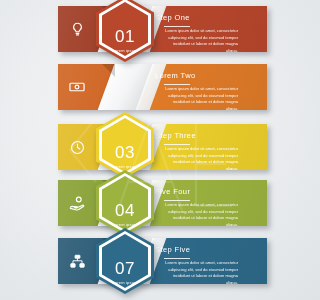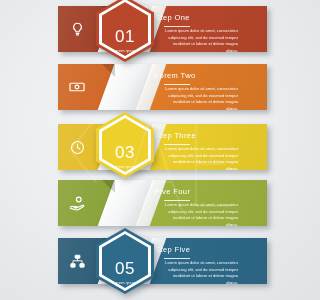--- a/index.html
+++ b/index.html
@@ -279,20 +279,29 @@
       <svg width="19" height="19" viewBox="0 0 24 24" fill="none" stroke="#ffffff" stroke-width="1.5" stroke-linecap="round">
         <circle cx="13.6" cy="7" r="3"></circle>
         <path d="M3 16.6c1.6-1.2 3.2-1.2 4.8-.4h3.4c.9 0 .9 1.4 0 1.4H9"></path>
         <path d="M7.8 16.2c2.4.6 4 .8 5.6.2l5.2-2.2c1-.4 1.7.9.8 1.6l-5.4 3.6c-1.4.9-2.8 1-4.4.5L3 18.2"></path>
       </svg>
     </div>
     <div class="step-title">Five Four</div>
     <div class="rule"></div>
     <div class="body-text">Lorem ipsum dolor sit amet, consectetur adipiscing elit, sed do eiusmod tempor incididunt ut labore et dolore magna aliqua.</div>
   </div>
+  <div class="hex-wrap" style="top:170px; --c-main:#9cb33f; --c-dark:#87a033;">
+    <div class="hex hex-outer"></div>
+    <div class="hex hex-ring"></div>
+    <div class="hex hex-inner"></div>
+    <div class="hex-text">
+      <div class="hex-num">04</div>
+      <div class="hex-sub">Lorem ipsum</div>
+    </div>
+  </div>
 
   <div class="banner" id="b4" style="top:238px; --c-main:#2e6a8a; --c-dark:#275873;">
     <div class="band-main"></div>
     <div class="band-left"></div>
     <div class="band-left-cut"></div>
     <div class="ribbon"></div>
     <div class="ribbon2"></div>
     <div class="fold"></div>
     <div class="band-sheen"></div>
     <div class="icon-slot">
@@ -305,21 +314,21 @@
     </div>
     <div class="step-title">Step Five</div>
     <div class="rule"></div>
     <div class="body-text">Lorem ipsum dolor sit amet, consectetur adipiscing elit, sed do eiusmod tempor incididunt ut labore et dolore magna aliqua.</div>
   </div>
   <div class="hex-wrap" style="top:228px; --c-main:#2e6a8a; --c-dark:#275873;">
     <div class="hex hex-outer"></div>
     <div class="hex hex-ring"></div>
     <div class="hex hex-inner"></div>
     <div class="hex-text">
-      <div class="hex-num">05</div>
+      <div class="hex-num">07</div>
       <div class="hex-sub">Lorem ipsum</div>
     </div>
   </div>
 
   <svg class="watermark" viewBox="0 0 300 300">
     <g stroke="#ffffff" stroke-width="2.2" fill="none" opacity="0.55">
       <path d="M118 210 L150 120 L182 210"></path>
       <path d="M128 182 L172 182"></path>
       <path d="M196 122 L196 206 M196 122 L232 122 M196 164 L226 164 M196 206 L232 206"></path>
       <path d="M96 118 L70 150 L96 182"></path>

